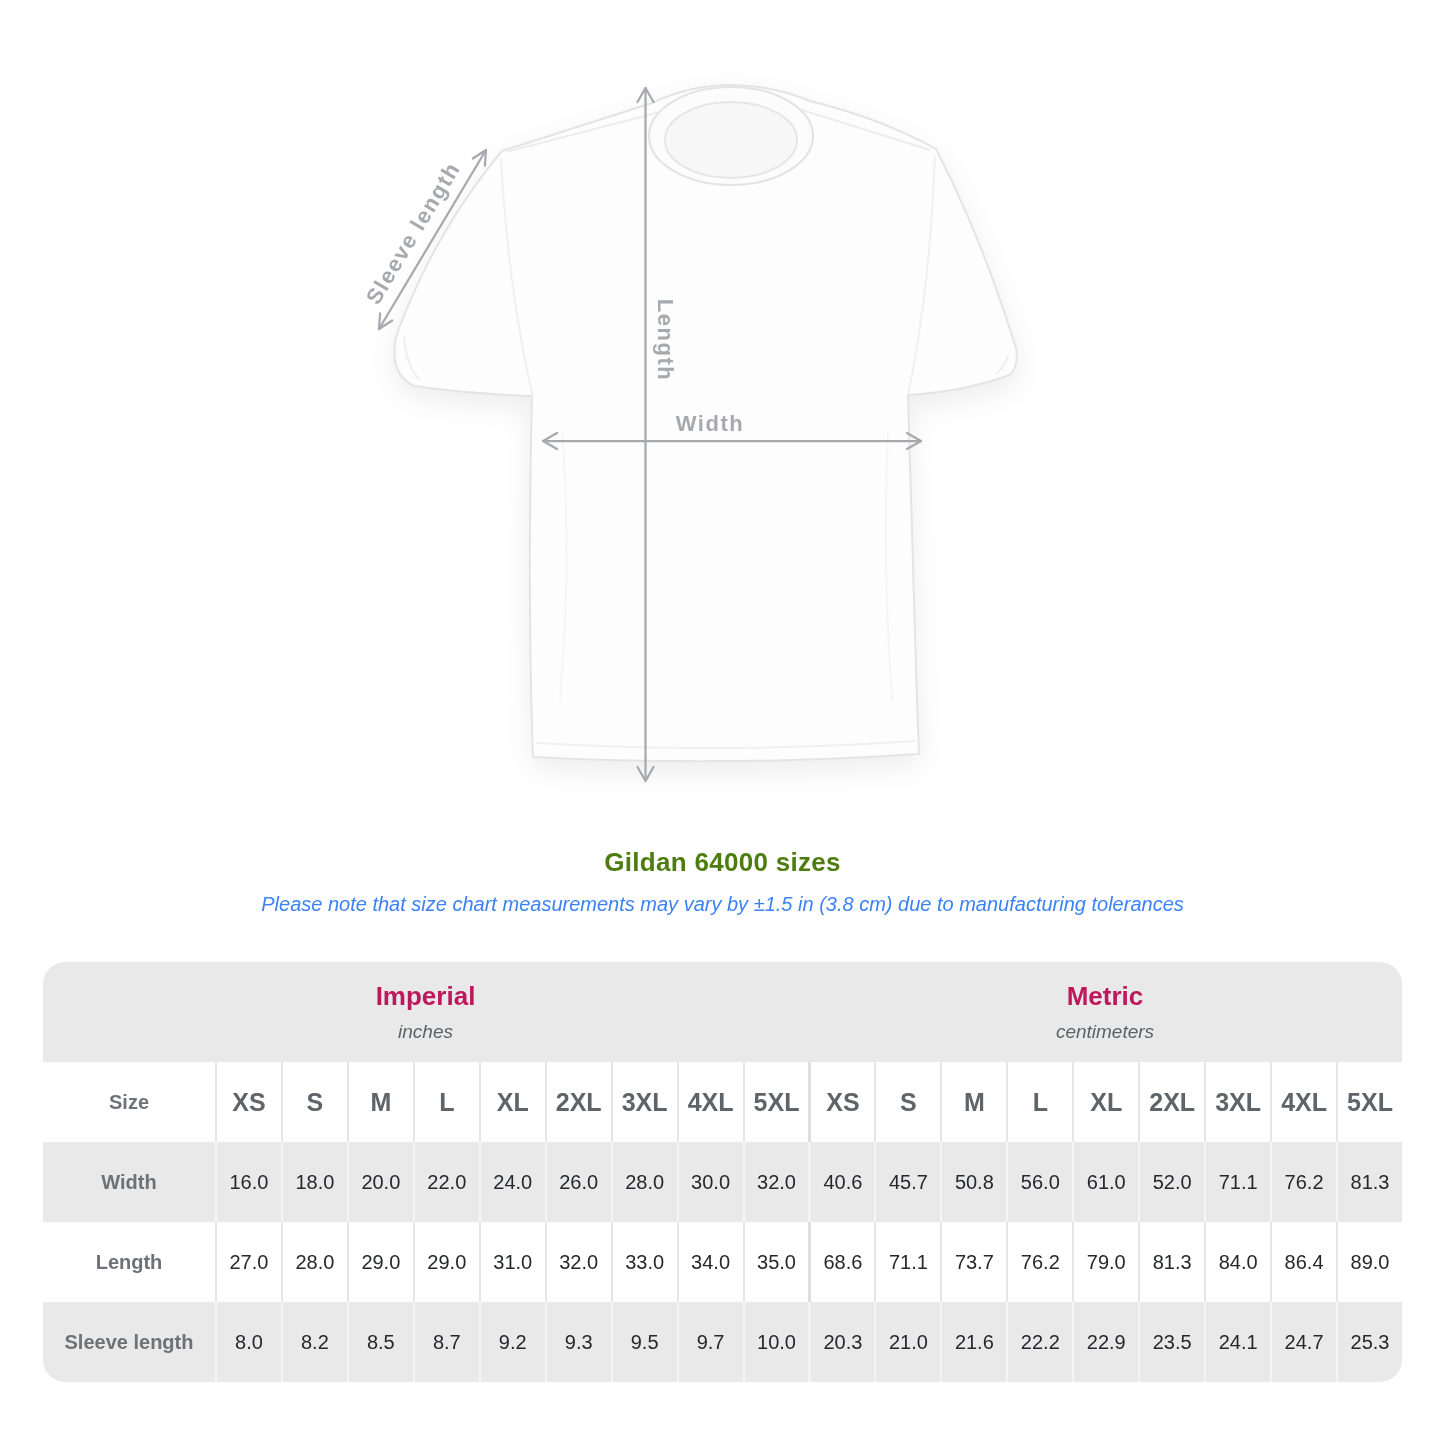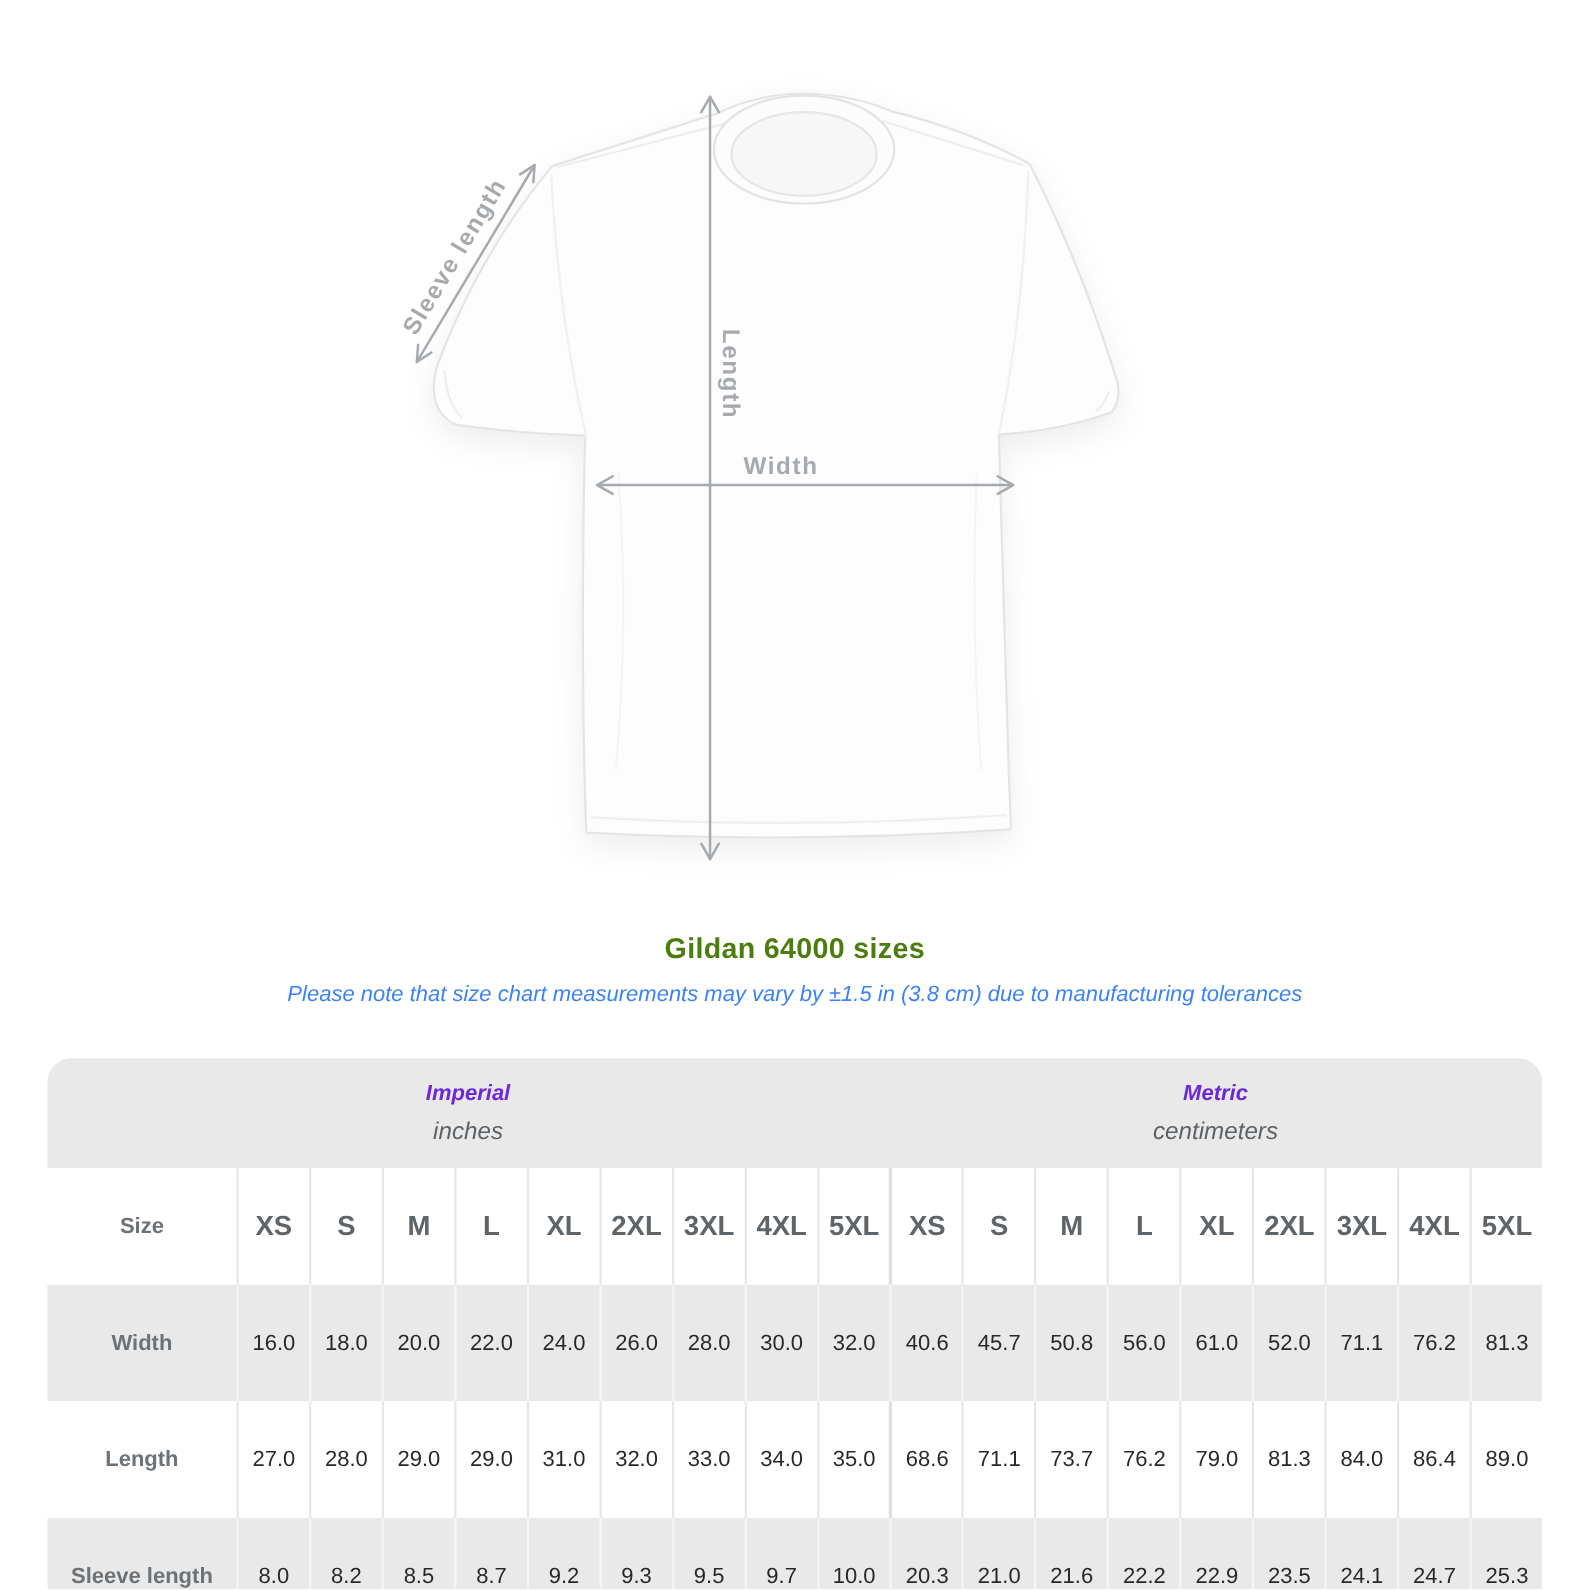--- a/index.html
+++ b/index.html
@@ -34,24 +34,24 @@
   
   .size-table {
     position:absolute; top:962px; left:43px; width:1359px;
     border-radius:22px; overflow:hidden;
   }
   .thead {
     display:grid; grid-template-columns:765px 594px;
     height:100px; background:#e9e9e9;
   }
   .ugroup { display:flex; flex-direction:column; align-items:center; justify-content:center; }
-  .ug-label { font-size:20px; font-weight:bold; font-style:italic; color:#6d28d9; }
-  .ug-unit  { font-size:22px; font-style:italic; color:#5d6267; margin-top:9px; }
-
-  .grid-row { display:grid; grid-template-columns:172px repeat(18, 1fr); height:106px;text-align:right; }
+  .ug-label { font-size:26px; font-weight:bold; color:#be185d; }
+  .ug-unit  { font-size:19px; font-style:italic; color:#5d6267; margin-top:9px; }
+
+  .grid-row { display:grid; grid-template-columns:172px repeat(18, 1fr); height:80px;text-align:right; }
   .grid-row.white { background:#ffffff; --sep:#e6e6e8; --sephalf:#dfdfe1; }
   .grid-row.gray  { background:#e9e9e9; --sep:#f5f5f5; --sephalf:#f3f3f3; }
 
   .cell { display:flex; align-items:center; justify-content:center; font-size:20px; color:#26282b; }
   .cell.data { border-left:2px solid var(--sep); }
   .cell.half { border-left:3px solid var(--sephalf); }
   .cell.rowlabel { font-weight:bold; color:#6d7277; font-size:20px; }
   .cell.sizehead { font-weight:bold; color:#5f6468; font-size:25px; }
 </style>
 </head>

